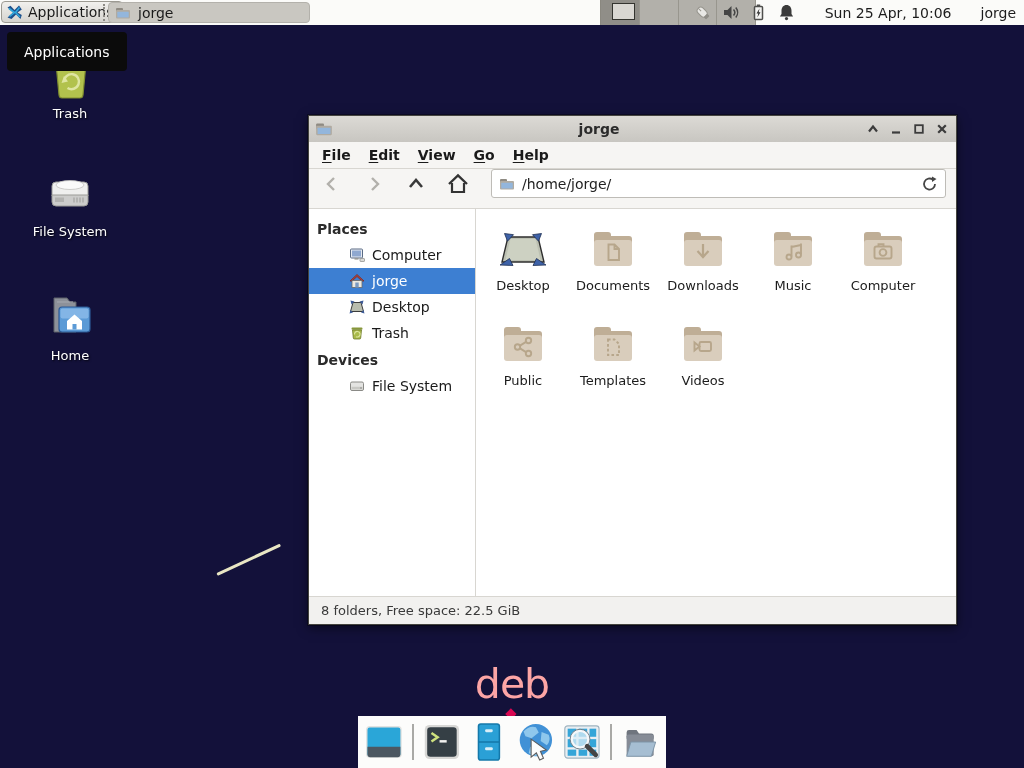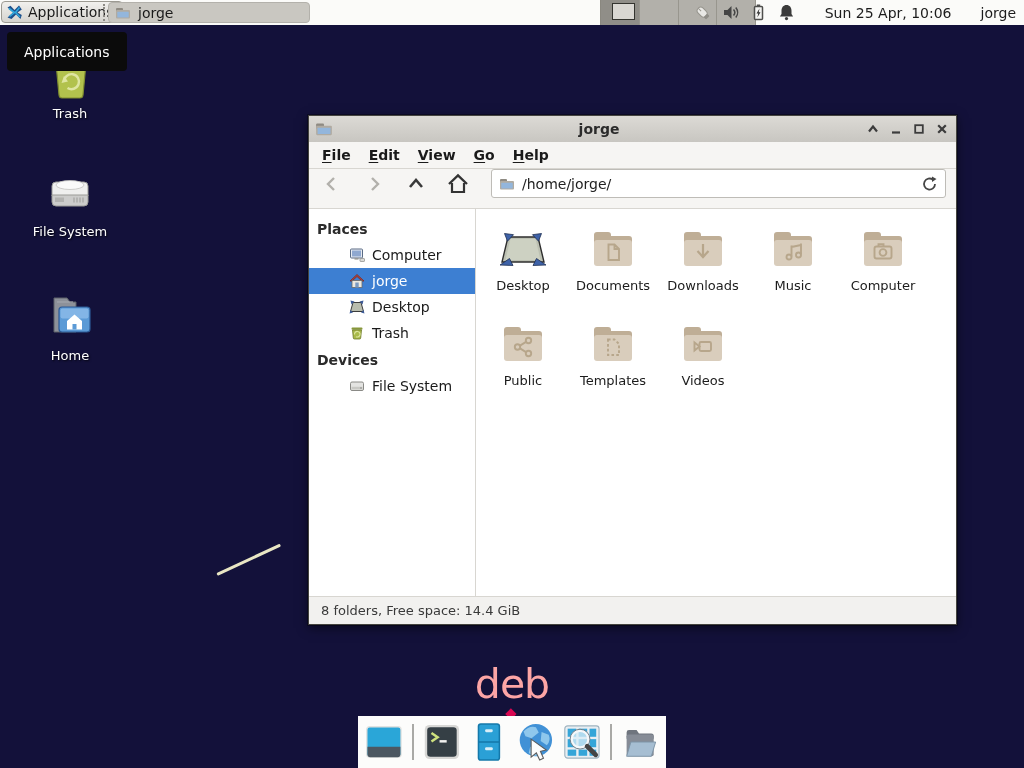--- a/index.html
+++ b/index.html
@@ -480,21 +480,21 @@
             </g>
           </svg>
           <div class="cell-label">Videos</div>
         </div>
 
       </div>
     </div>
   </div>
 
   <div class="statusbar">
-    <span>8 folders, Free space: 14.4 GiB</span>
+    <span>8 folders, Free space: 22.5 GiB</span>
   </div>
 </div>
 
 <div class="debian">
   <span>deb</span>
     <span class="di"><span class="diamond"></span><span>ı</span></span>
     <span>an</span>
 </div>
 
 <div class="dock">

